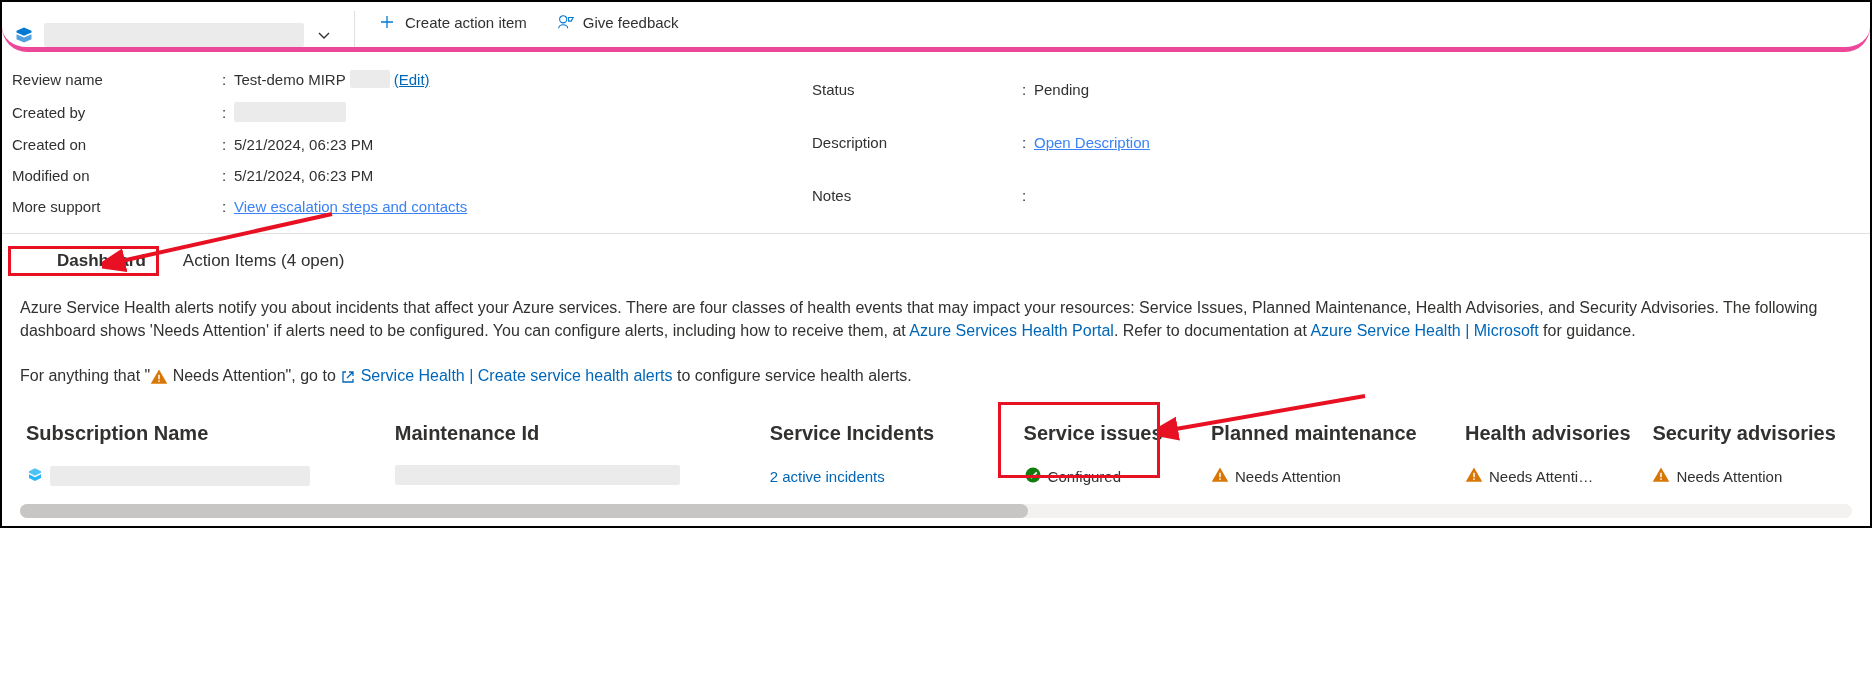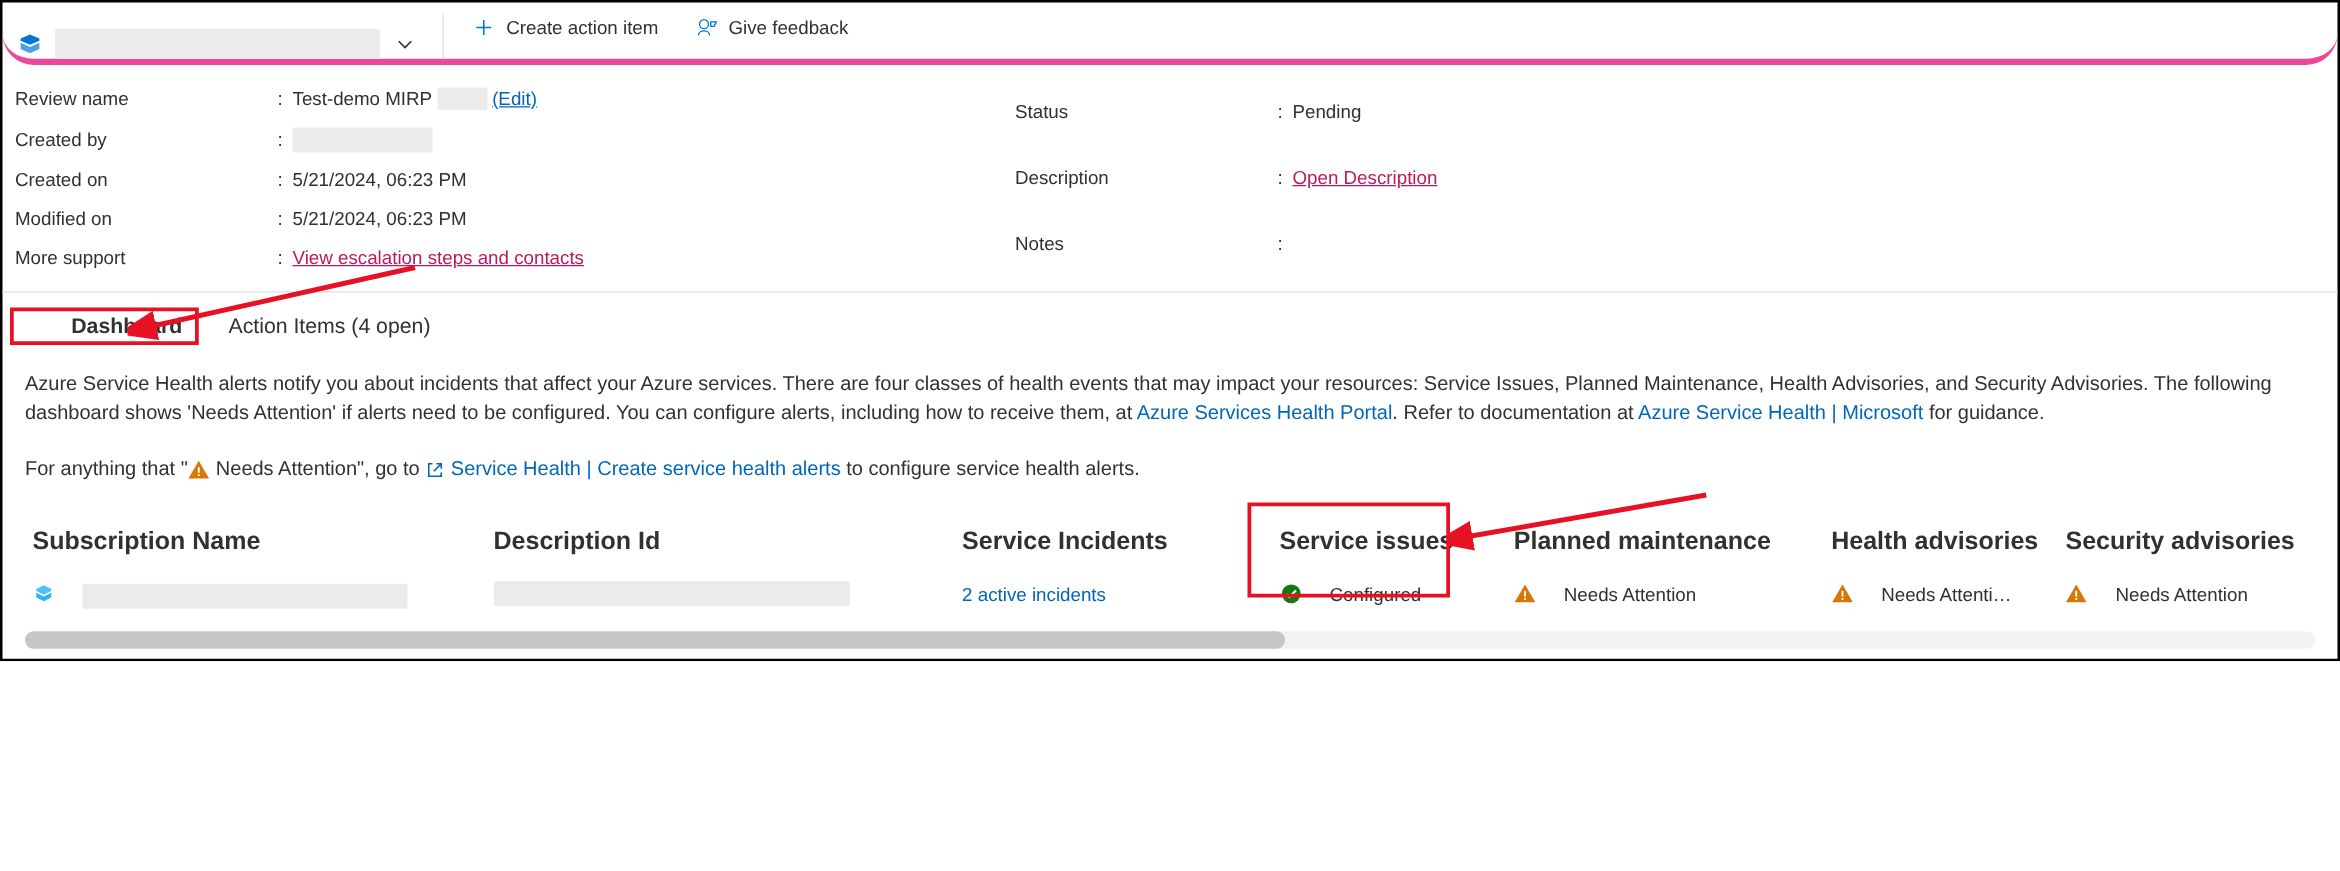--- a/index.html
+++ b/index.html
@@ -15,38 +15,38 @@
     
     .essentials { padding:18px 10px 18px 10px; border-bottom:1px solid #e1dfdd; }
     .ess-header { display:flex; align-items:center; gap:6px; font-weight:600; font-size:15px; margin-bottom:18px; cursor:pointer;}
     .ess-grid { display:flex; }
     .col { display:grid; grid-template-columns: 210px 12px 1fr; row-gap:14px; align-items:center; font-size:15px;}
     .col-left { flex:0 0 800px; }
     .col-right { flex:1; }
     .lbl { color:#323130; }
     .colon { color:#323130; }
     .val { color:#323130; display:flex; align-items:center; gap:2px;}
-    a.link { color:#be185d; text-decoration:underline; cursor:pointer; }
+    a.link { color:#3b82f6; text-decoration:underline; cursor:pointer; }
     .edit-link { color:#0067b8; text-decoration:underline; cursor:pointer; }
     
     .tabs-row { display:flex; align-items:center; gap:20px; padding:12px 0 10px 6px; font-size:17px; }
     .tab { cursor:pointer; padding:4px 4px; }
     .tab.active { font-weight:600;margin-left:36px; }
     .highlight-box { border:3px solid #e81123; padding:2px 6px; }
     
     .body-text { padding:10px 18px; font-size:16px; line-height:1.45; }
     .body-text a { color:#0067b8; text-decoration:none; }
     .warn-tri { display:inline-flex; align-items:center; vertical-align:middle; }
     .ext-ico { display:inline-flex; align-items:center; vertical-align:middle; }
     
     .table-wrap { padding:14px 18px 0 18px; position:relative; }
     table { width:100%; border-collapse:collapse; table-layout:fixed; }
     th { text-align:left; font-weight:600; font-size:20px; padding:10px 6px; }
     td { padding:10px 6px; font-size:15px; vertical-align:middle; }
-    .cell-flex { display:flex; align-items:center; gap:22px; }
+    .cell-flex { display:flex; align-items:center; gap:6px; }
     .ok-circ { width:18px; height:18px; }
     .scroll-track { height:14px; background:#f3f2f1; margin:6px 18px 0 18px; border-radius:7px; position:relative;}
     .scroll-thumb { position:absolute; left:0; top:0; height:14px; width:55%; background:#c8c6c4; border-radius:7px;}
     .pm-highlight { border:3px solid #e81123; position:absolute; pointer-events:none;}
     col.c1{width:305px;} col.c2{width:310px;} col.c3{width:210px;} col.c4{width:155px;}
     col.c5{width:210px;} col.c6{width:155px;} col.c7{width:170px;}
   </style>
 </head>
 <body>
 
@@ -179,21 +179,21 @@
           <col class="c2">
           <col class="c3">
           <col class="c4">
           <col class="c5">
           <col class="c6">
           <col class="c7">
         </colgroup>
       <thead>
         <tr>
           <th>Subscription Name</th>
-          <th>Description Id</th>
+          <th>Maintenance Id</th>
           <th>Service Incidents</th>
           <th>Service issues</th>
           <th>Planned maintenance</th>
           <th>Health advisories</th>
           <th>Security advisories</th>
         </tr>
       </thead>
       <tbody>
         <tr>
           <td>

